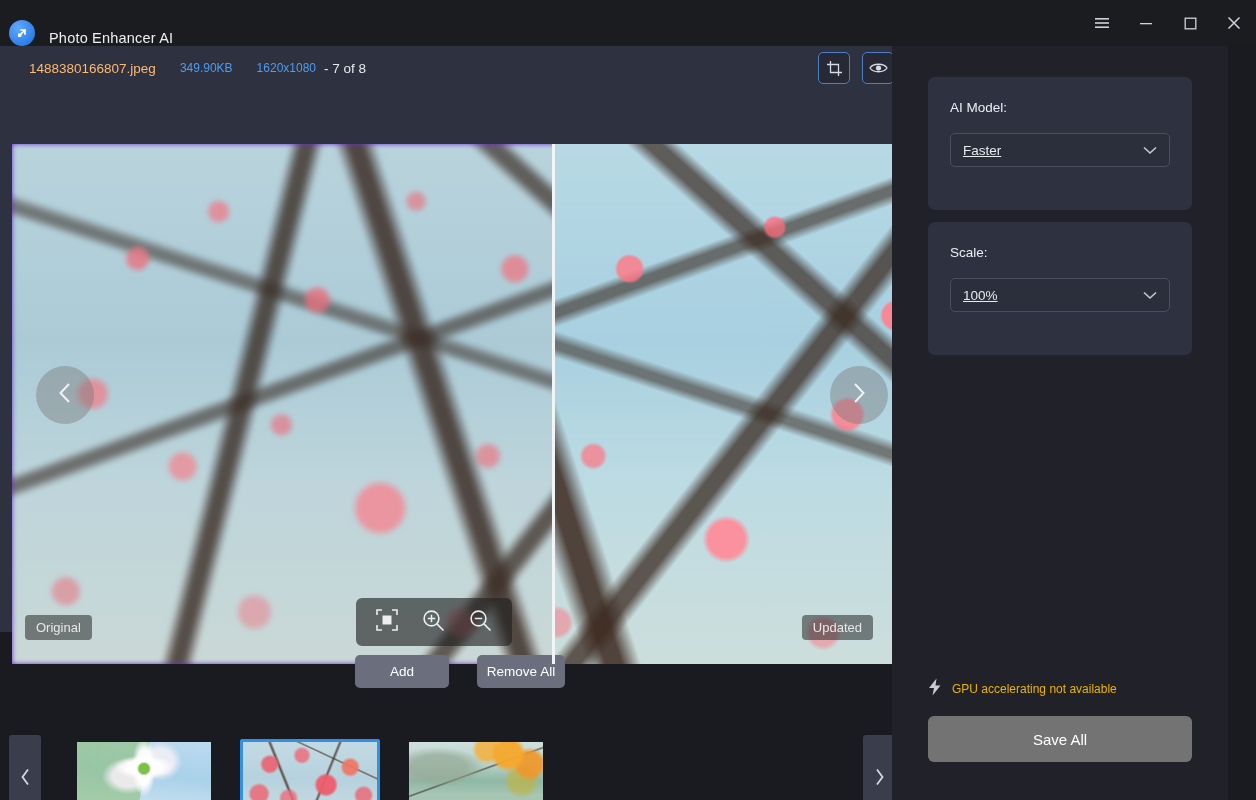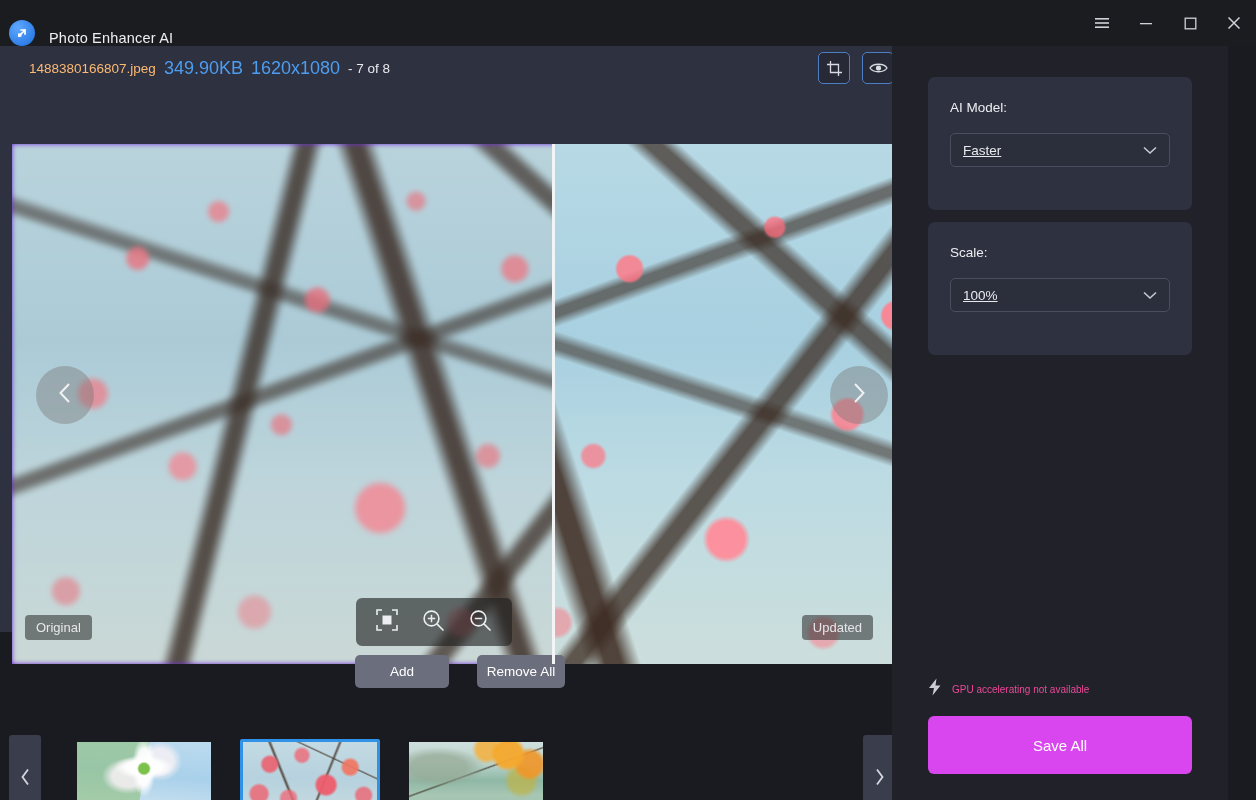--- a/index.html
+++ b/index.html
@@ -44,21 +44,21 @@
   }
   .viewer-panel {
     position: absolute; left: 0; top: 0; width: 920px; height: 586px;
     background: #2e3140;
   }
   .infobar {
     position: absolute; left: 0; top: 0; width: 920px; height: 44px;
     display: flex; align-items: center; padding-left: 29px;
   }
   .infobar .fname { font-size: 13.5px; color: #fdba74; }
-  .infobar .meta { font-size: 18px; color: #4d9df0; margin-left: 8px; }
+  .infobar .meta { font-size: 12px; color: #4d9df0; margin-left: 24px; }
   .infobar .count { font-size: 13.5px; color: #e9eaee; margin-left: 8px; }
 
   .tool-btns {
     position: absolute; right: 26px; top: 6px;
     display: flex; gap: 12px;
   }
   .tool-btn {
     width: 32px; height: 32px; border: 1px solid #4d7fc4; border-radius: 5px;
     background: #272a36; display: flex; align-items: center; justify-content: center;
     cursor: pointer;
@@ -228,24 +228,24 @@
     border: 1px solid #4a4e5e; border-radius: 5px; background: #2b2e3b;
     display: flex; align-items: center; padding: 0 12px; cursor: pointer; text-decoration: underline;
   }
   .select .val { font-size: 13.5px; color: #e9eaee; }
   .select .chev { margin-left: auto; }
 
   .gpu {
     position: absolute; left: 36px; top: 632px; width: 264px; height: 22px;
     display: flex; align-items: center; gap: 10px;
   }
-  .gpu .txt { font-size: 10px; color: #ec4899; }
+  .gpu .txt { font-size: 12px; color: #eab308; }
   .saveall {
-    position: absolute; left: 36px; top: 670px; width: 264px; height: 58px;
-    background: #d946ef; color: #fff; border: none; border-radius: 6px;
+    position: absolute; left: 36px; top: 670px; width: 264px; height: 46px;
+    background: #737373; color: #fff; border: none; border-radius: 6px;
     font-size: 15px; font-family: "Liberation Sans", sans-serif; cursor: pointer;
   }
 </style>
 </head>
 <body>
 
 <div class="app">
 
   <div class="titlebar">
     <div class="logo">

